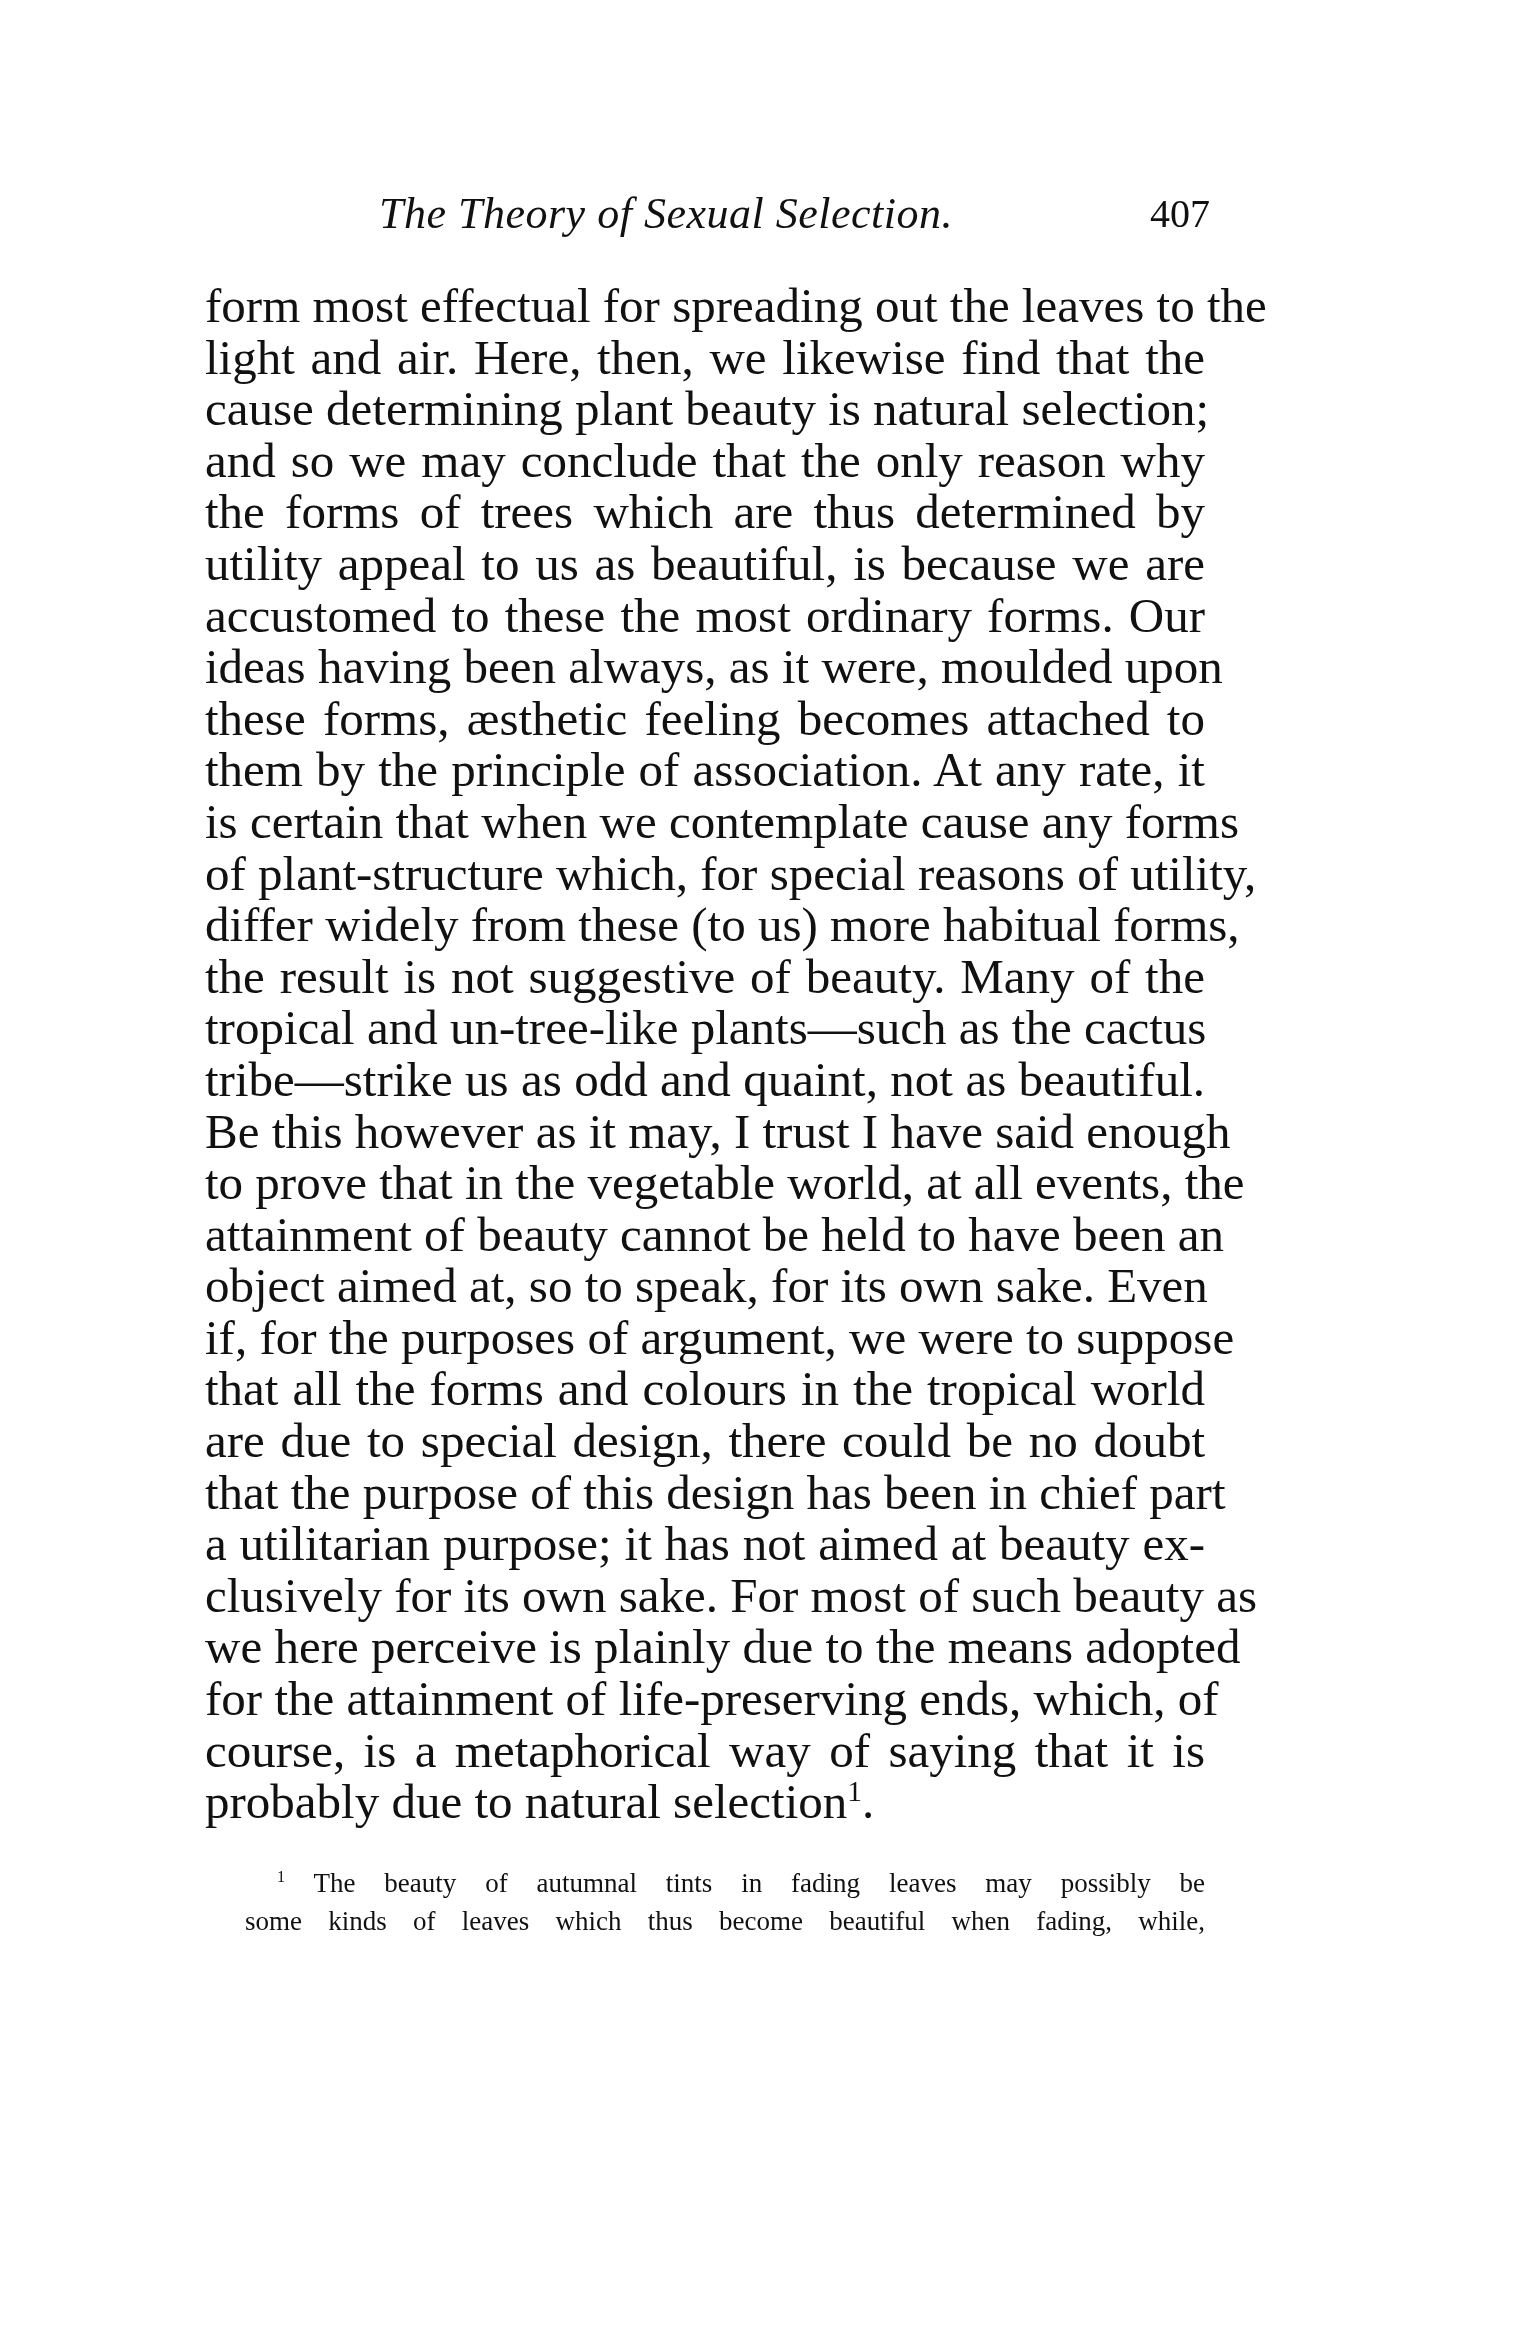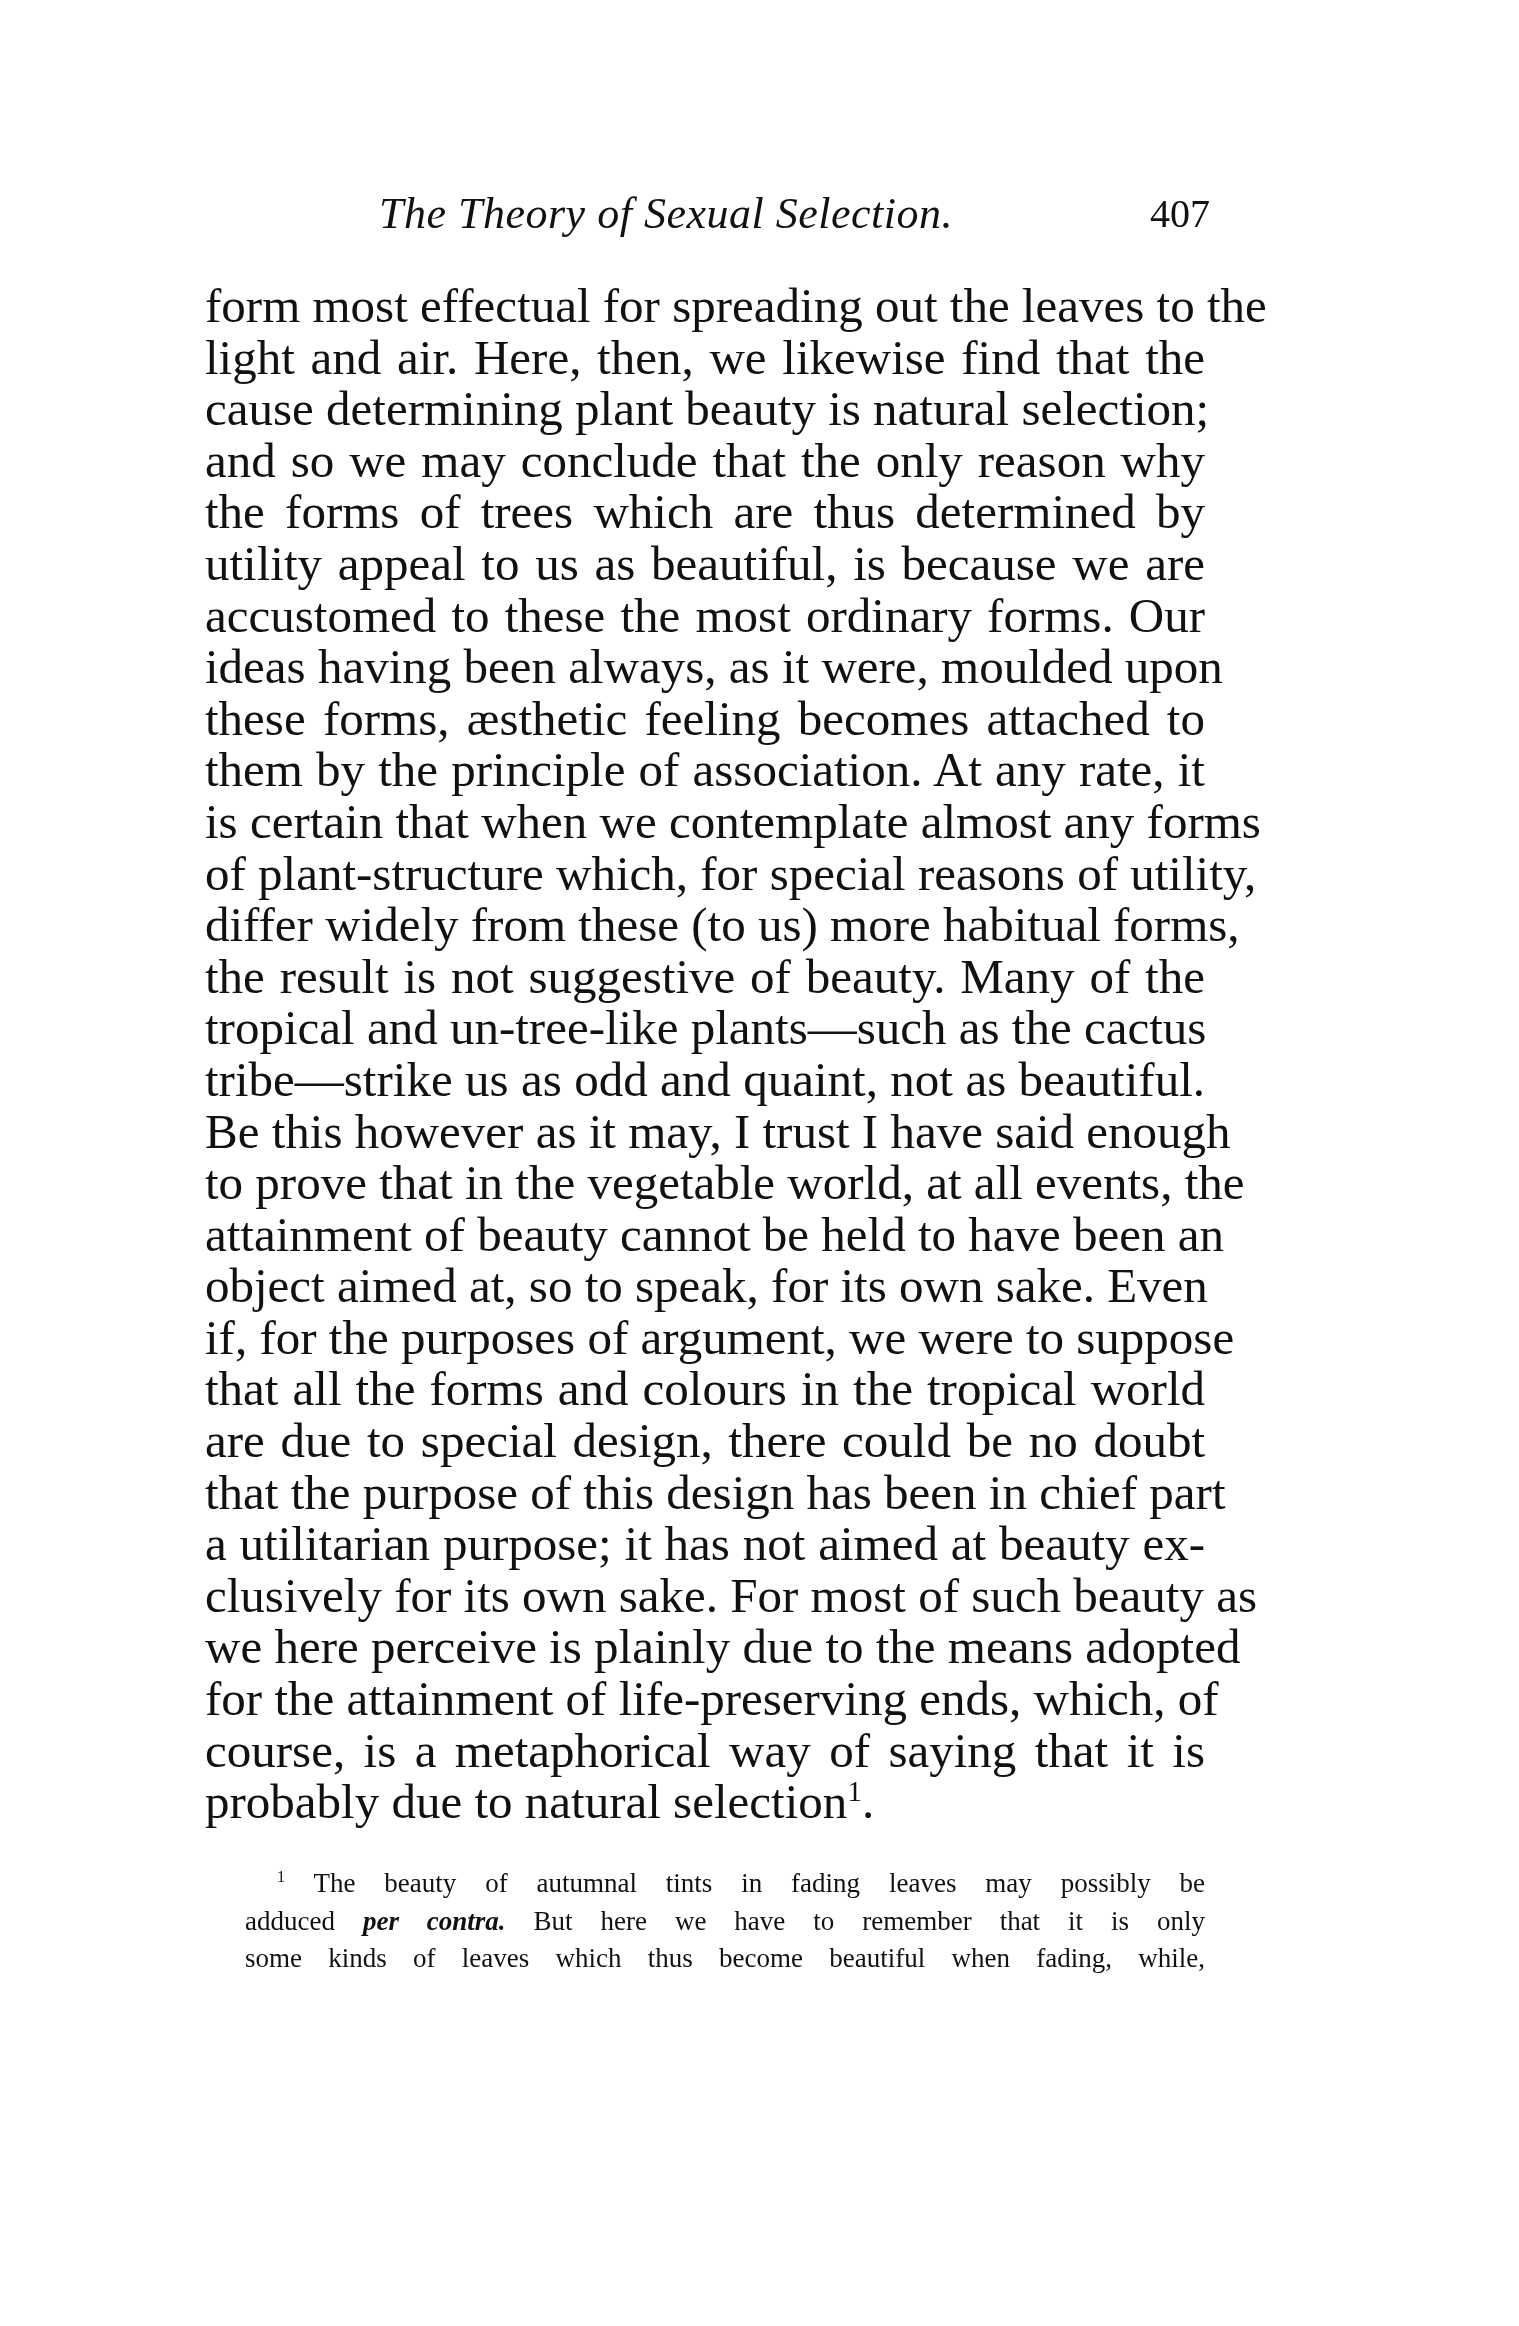--- a/index.html
+++ b/index.html
@@ -28,21 +28,21 @@
   <span class="line">form most effectual for spreading out the leaves to the</span>
   <span class="line">light and air.  Here, then, we likewise find that the</span>
   <span class="line">cause determining plant beauty is natural selection;</span>
   <span class="line">and so we may conclude that the only reason why</span>
   <span class="line">the forms of trees which are thus determined by</span>
   <span class="line">utility appeal to us as beautiful, is because we are</span>
   <span class="line">accustomed to these the most ordinary forms.  Our</span>
   <span class="line">ideas having been always, as it were, moulded upon</span>
   <span class="line">these forms, æsthetic feeling becomes attached to</span>
   <span class="line">them by the principle of association.  At any rate, it</span>
-  <span class="line">is certain that when we contemplate almost any forms</span>
+  <span class="line">is certain that when we contemplate cause any forms</span>
   <span class="line">of plant-structure which, for special reasons of utility,</span>
   <span class="line">differ widely from these (to us) more habitual forms,</span>
   <span class="line">the result is not suggestive of beauty.  Many of the</span>
   <span class="line">tropical and un-tree-like plants—such as the cactus</span>
   <span class="line">tribe—strike us as odd and quaint, not as beautiful.</span>
   <span class="line">Be this however as it may, I trust I have said enough</span>
   <span class="line">to prove that in the vegetable world, at all events, the</span>
   <span class="line">attainment of beauty cannot be held to have been an</span>
   <span class="line">object aimed at, so to speak, for its own sake.  Even</span>
   <span class="line">if, for the purposes of argument, we were to suppose</span>
@@ -52,15 +52,14 @@
   <span class="line">a utilitarian purpose; it has not aimed at beauty ex-</span>
   <span class="line">clusively for its own sake.  For most of such beauty as</span>
   <span class="line">we here perceive is plainly due to the means adopted</span>
   <span class="line">for the attainment of life-preserving ends, which, of</span>
   <span class="line">course, is a metaphorical way of saying that it is</span>
   <span class="line last"><span>probably due to natural selection</span><sup>1</sup><span>.</span></span>
 </div>
 
 <div class="footnotes">
   <span class="fline first"><sup>1</sup> <span>The beauty of autumnal tints in fading leaves may possibly be</span></span>
-  <span class="fline"><span>adduced </span><span class="it">per contra.</span><span>  But here we have to remember that it is only</span></span>
   <span class="fline">some kinds of leaves which thus become beautiful when fading, while,</span>
 </div>
 
 </body></html>

